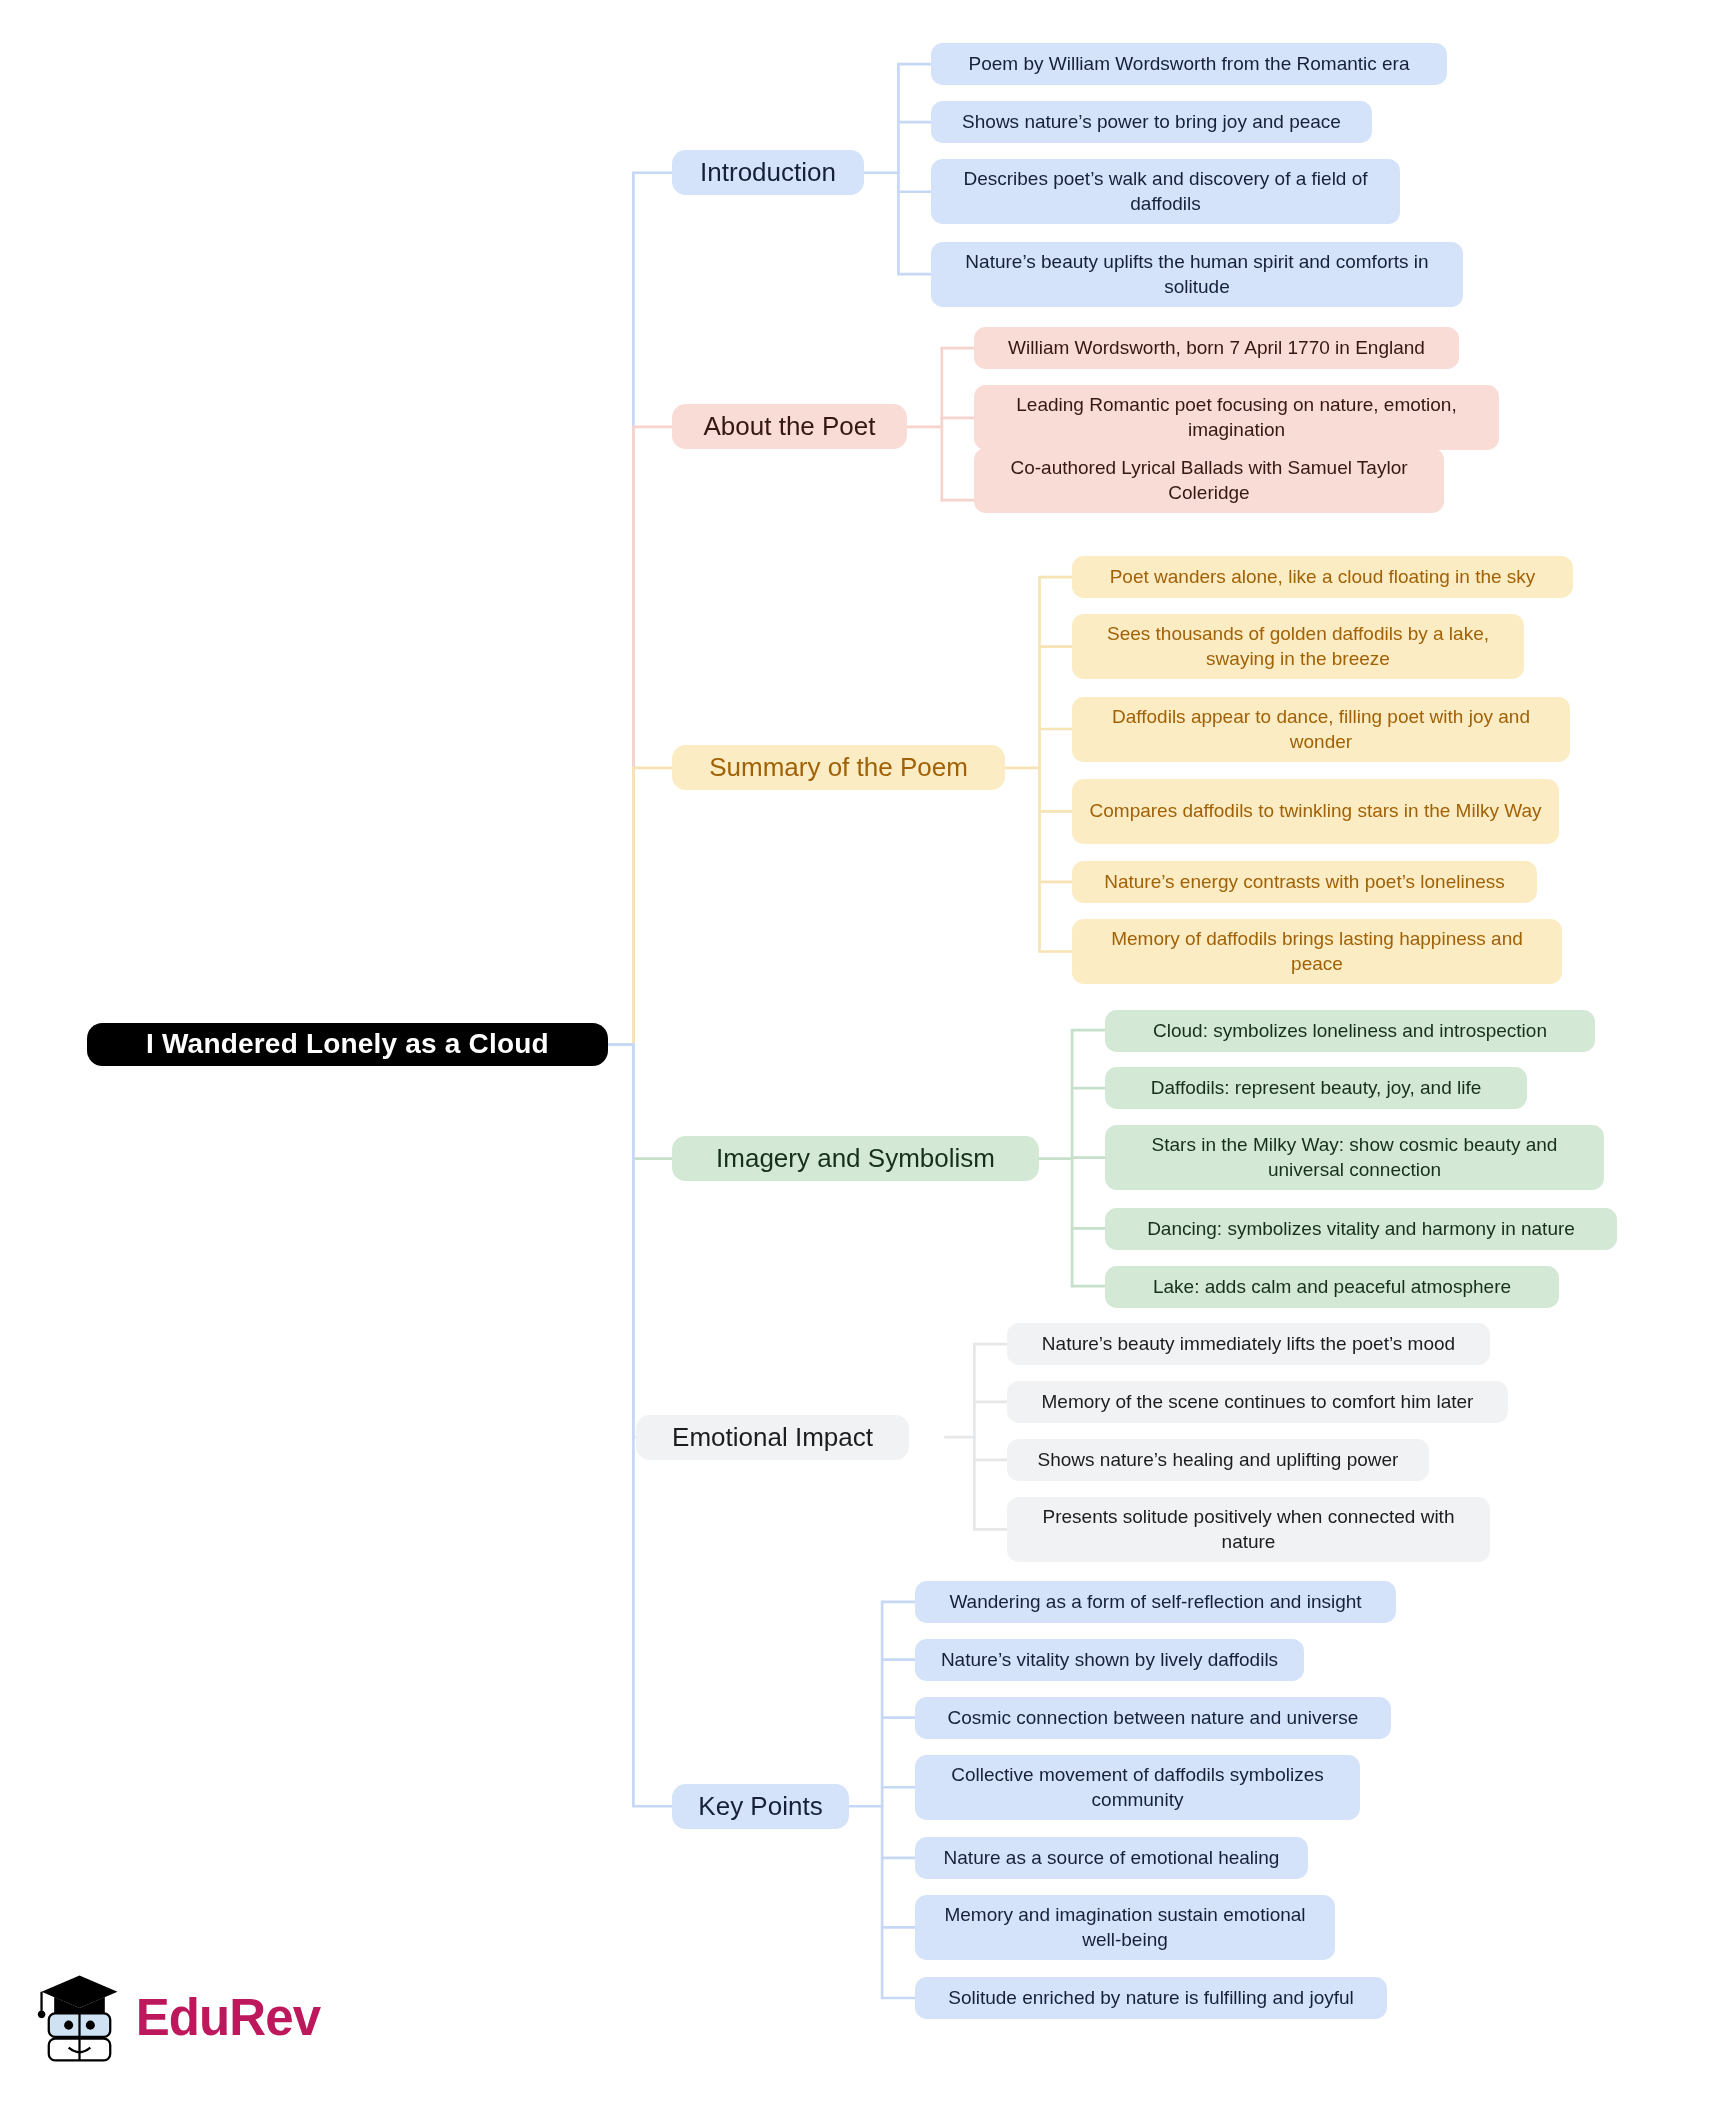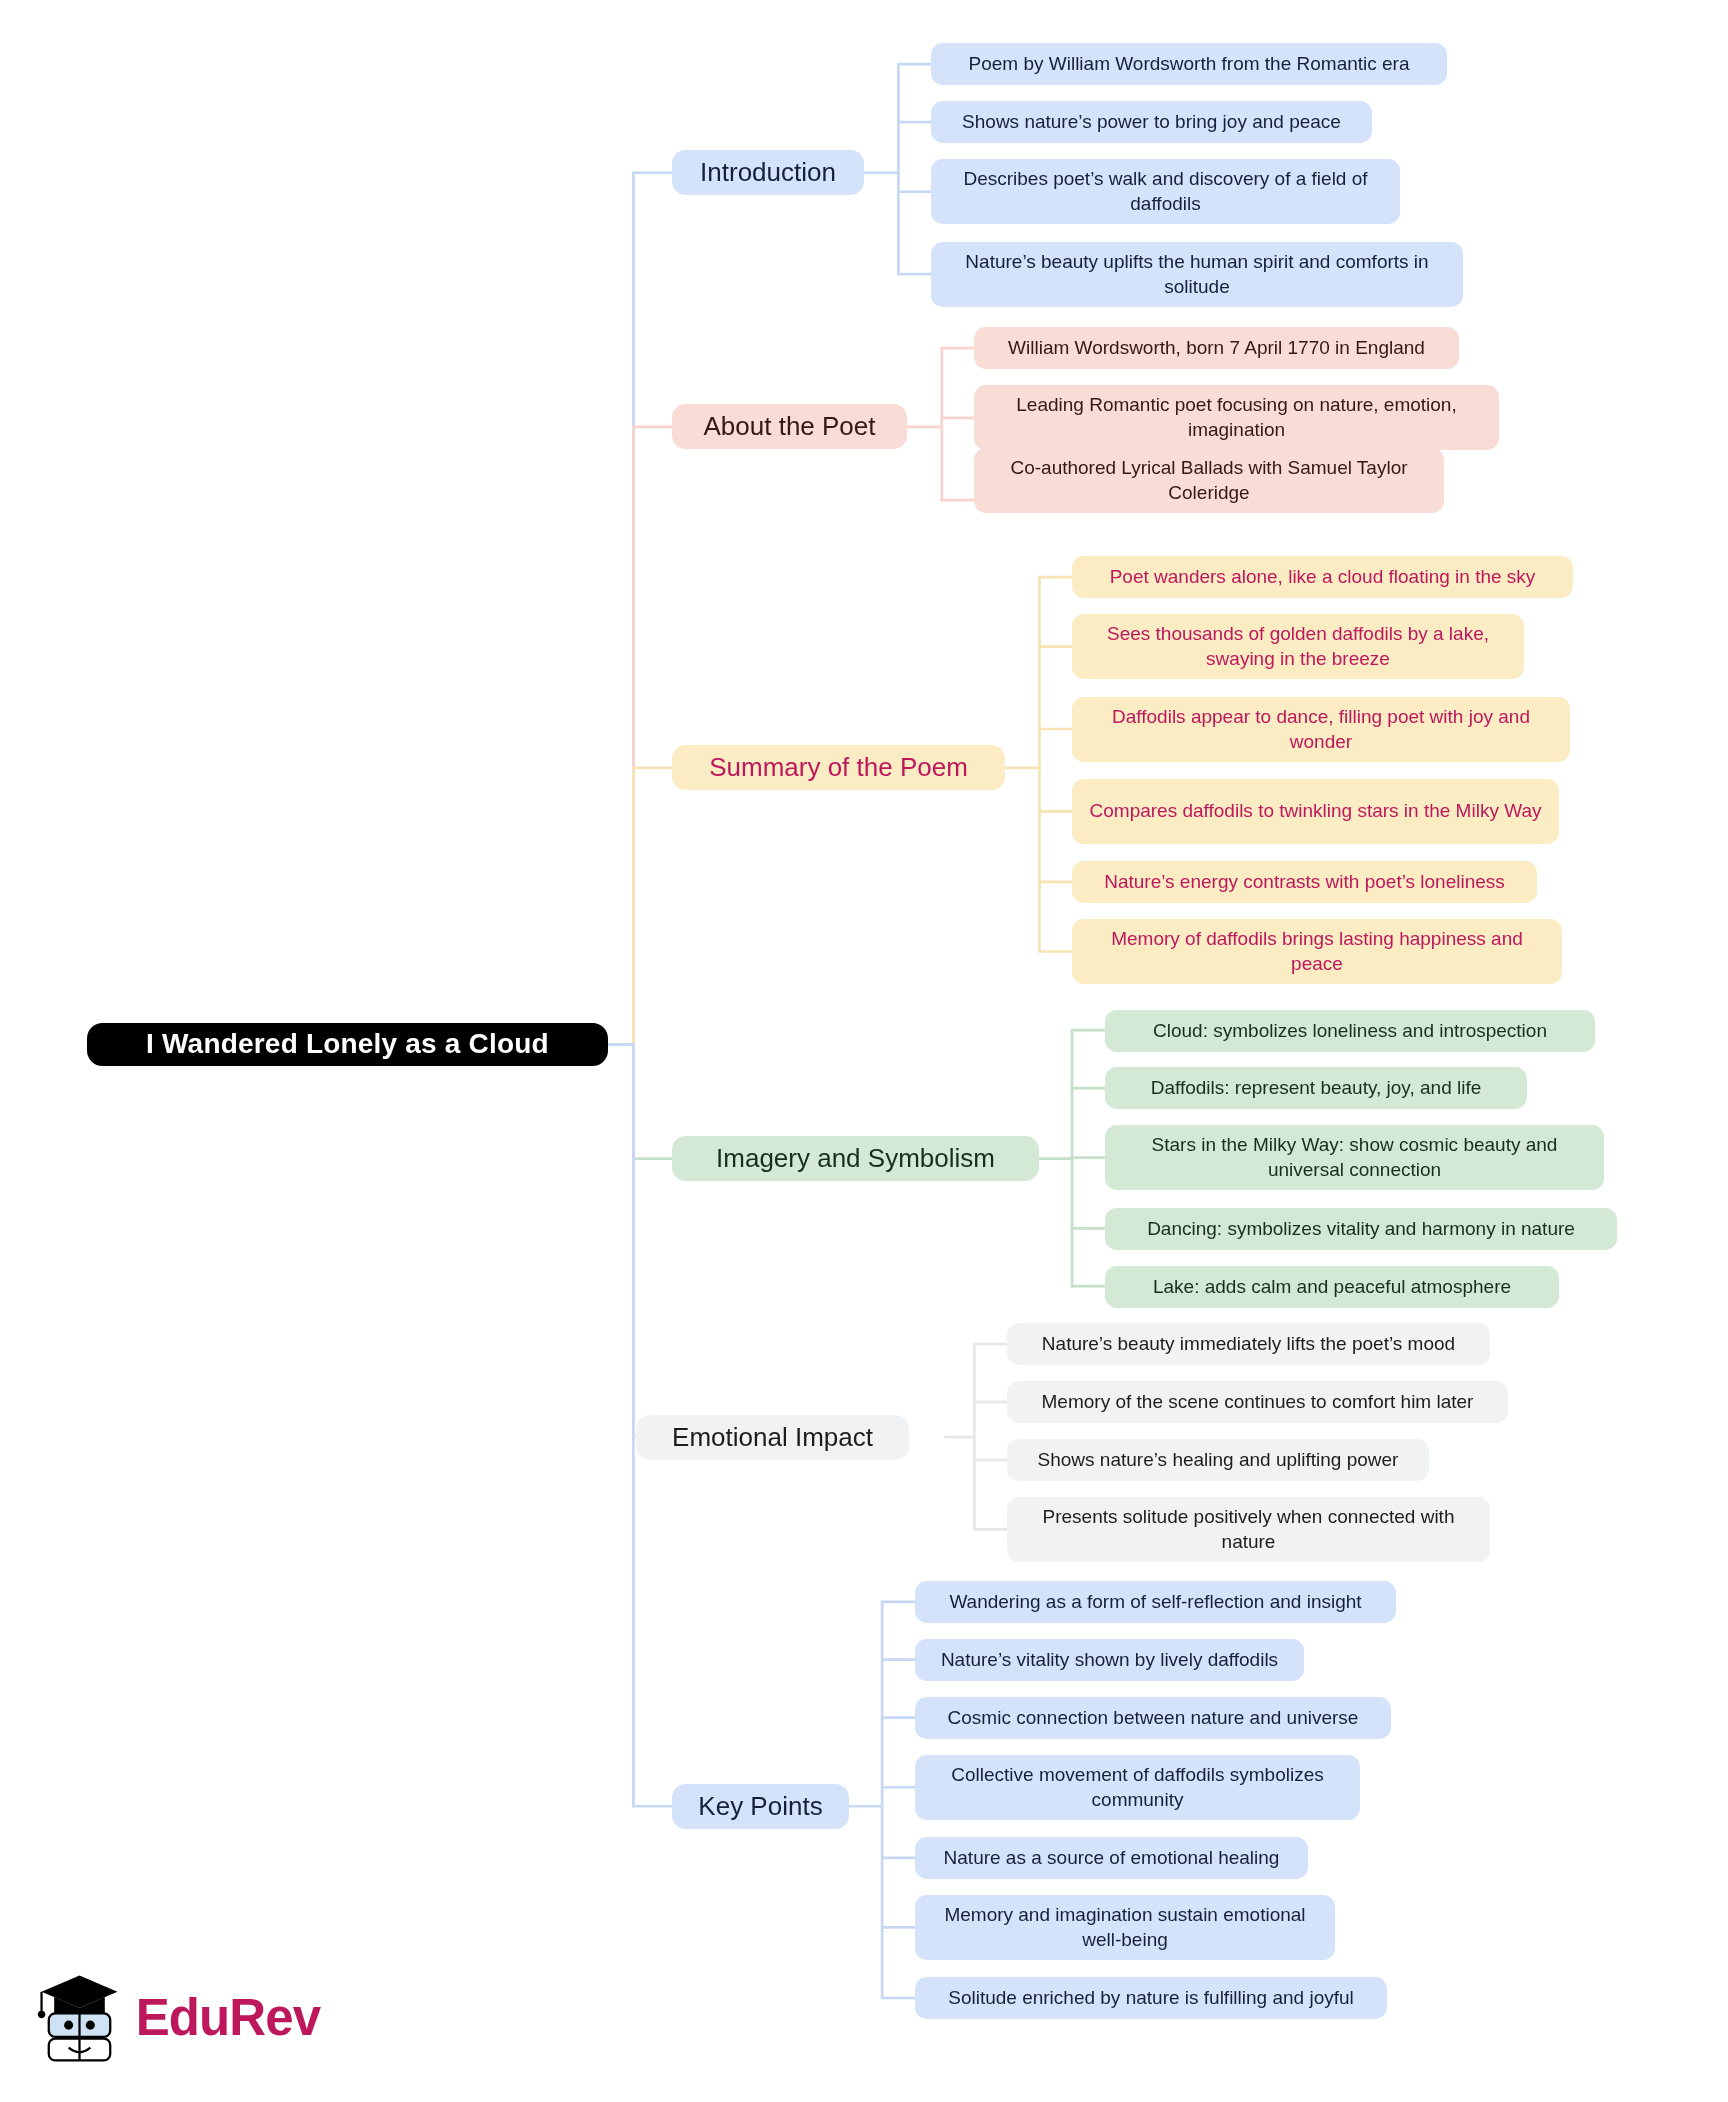--- a/index.html
+++ b/index.html
@@ -40,21 +40,21 @@
     font-weight: bold;
     border-radius: 15.4px;
     letter-spacing: 0.2px;
   }
   
   .branch { font-size: 26px; border-radius: 13.6px; }
   .leaf   { font-size: 19px; }
 
   .c-blue   { background:#d5e3fa; color:#16203a; }
   .c-pink   { background:#fadcd6; color:#361712; }
-  .c-yellow { background:#fcecc3; color:#be185d; }
+  .c-yellow { background:#fcecc3; color:#a16207; }
   .c-green  { background:#d3e9d6; color:#16301b; }
   .c-gray   { background:#f1f2f3; color:#1b1d20; }
 
   
   #logo {
     position: absolute;
     display: flex;
     align-items: center;
     gap: 12.7px;
   }

